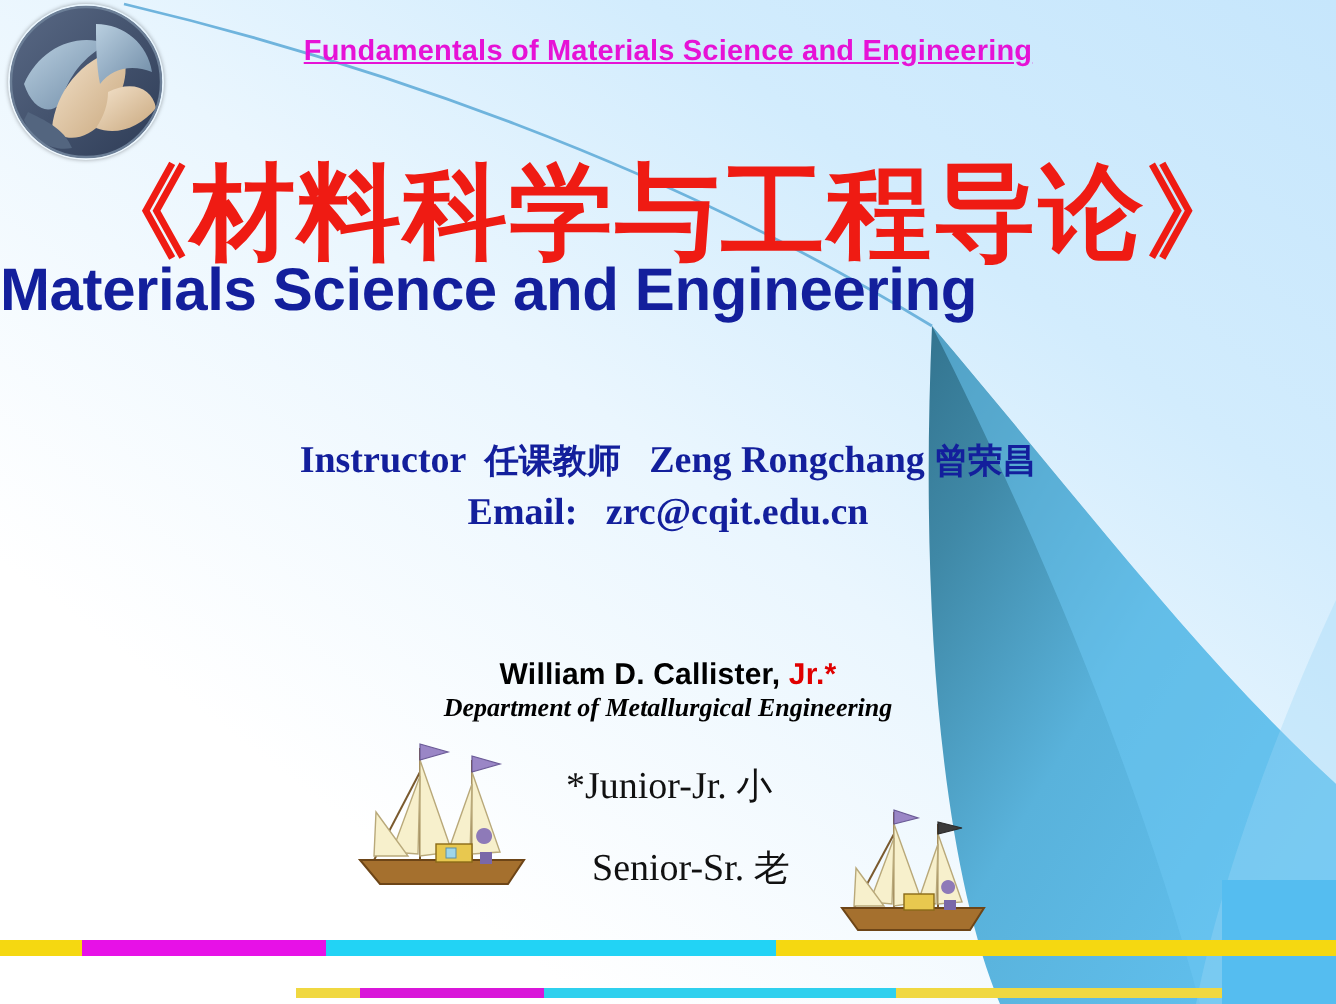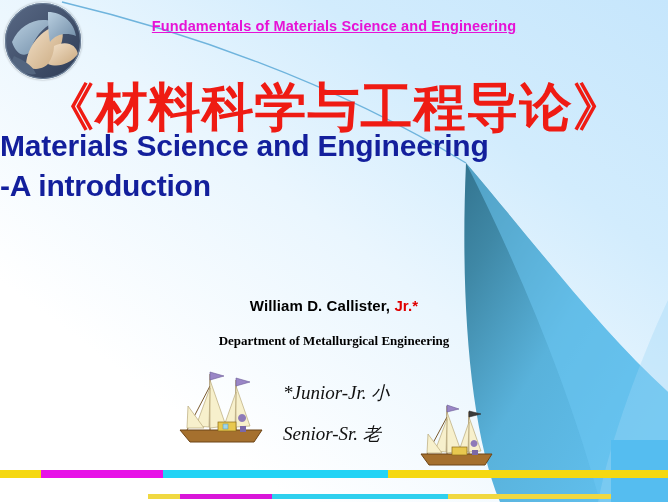--- a/index.html
+++ b/index.html
@@ -52,36 +52,36 @@
     font-size:19px;color:#131f9c;line-height:1.35;
   }
   .instructor .cn{font-family:"DejaVu Sans",sans-serif;font-size:17px;}
 
   
   .author{
     position:absolute;left:0;right:0;top:297px;text-align:center;
   }
   .author .name{
     font-family:"Liberation Sans",sans-serif;font-weight:bold;
-    font-size:15px;color:#000;letter-spacing:.1px;
+    font-size:15px;color:#000;letter-spacing:.1px;margin-top:32px;
   }
   .author .name .jr{color:#e00000;}
   .author .dept,.author .univ{
-    font-family:"Liberation Serif",serif;font-weight:bold;
-    font-size:13px;color:#000;line-height:1.28;margin-top:19px;
+    font-family:"Liberation Serif",serif;font-weight:bold;font-style:italic;
+    font-size:13px;color:#000;line-height:1.28;
   }
 
   
   .note{
     position:absolute;font-family:"Liberation Serif",serif;
-    font-size:19px;color:#111;white-space:nowrap;font-style:italic;
+    font-size:19px;color:#111;white-space:nowrap;
   }
   .note .cn{font-family:"DejaVu Sans",sans-serif;font-size:18px;}
   .note-jr{left:283px;top:381px;}
-  .note-sr{left:283px;top:422px;}
+  .note-sr{left:296px;top:422px;}
 
   
   .boat{position:absolute;}
   .boat-left{left:174px;top:366px;width:96px;height:84px;}
   .boat-right{left:416px;top:400px;width:82px;height:72px;}
   .blue-panel{position:absolute;}
 </style>
 </head>
 <body>
 
@@ -142,23 +142,34 @@
       <circle cx="39" cy="39" r="37.5" fill="none" stroke="#6c7f97" stroke-width="1.2"></circle>
     </svg>
   </div>
 
   <div class="header-line">Fundamentals of Materials Science and Engineering</div>
 
   <div class="cn-title">《材料科学与工程导论》</div>
 
   <div class="en-title">
     <div>Materials Science and Engineering</div>
-    <div>-A introduction</div>
-  </div>
-
+  </div>
+
+  <div class="instructor">
+    <div>
+      <span>Instructor</span>
+      &nbsp;<span class="cn">任课教师</span>
+      &nbsp;&nbsp;<span>Zeng Rongchang</span>
+      <span class="cn">曾荣昌</span>
+    </div>
+    <div>
+      <span>Email:</span>
+      &nbsp;&nbsp;<span>zrc@cqit.edu.cn</span>
+    </div>
+  </div>
 
   <div class="author">
     <div class="name">
       <span>William D. Callister, </span><span class="jr">Jr.*</span>
     </div>
     <div class="dept">Department of Metallurgical Engineering</div>
   </div>
 
   <div class="note note-jr">
     <span>*Junior-Jr. </span><span class="cn">小</span>

